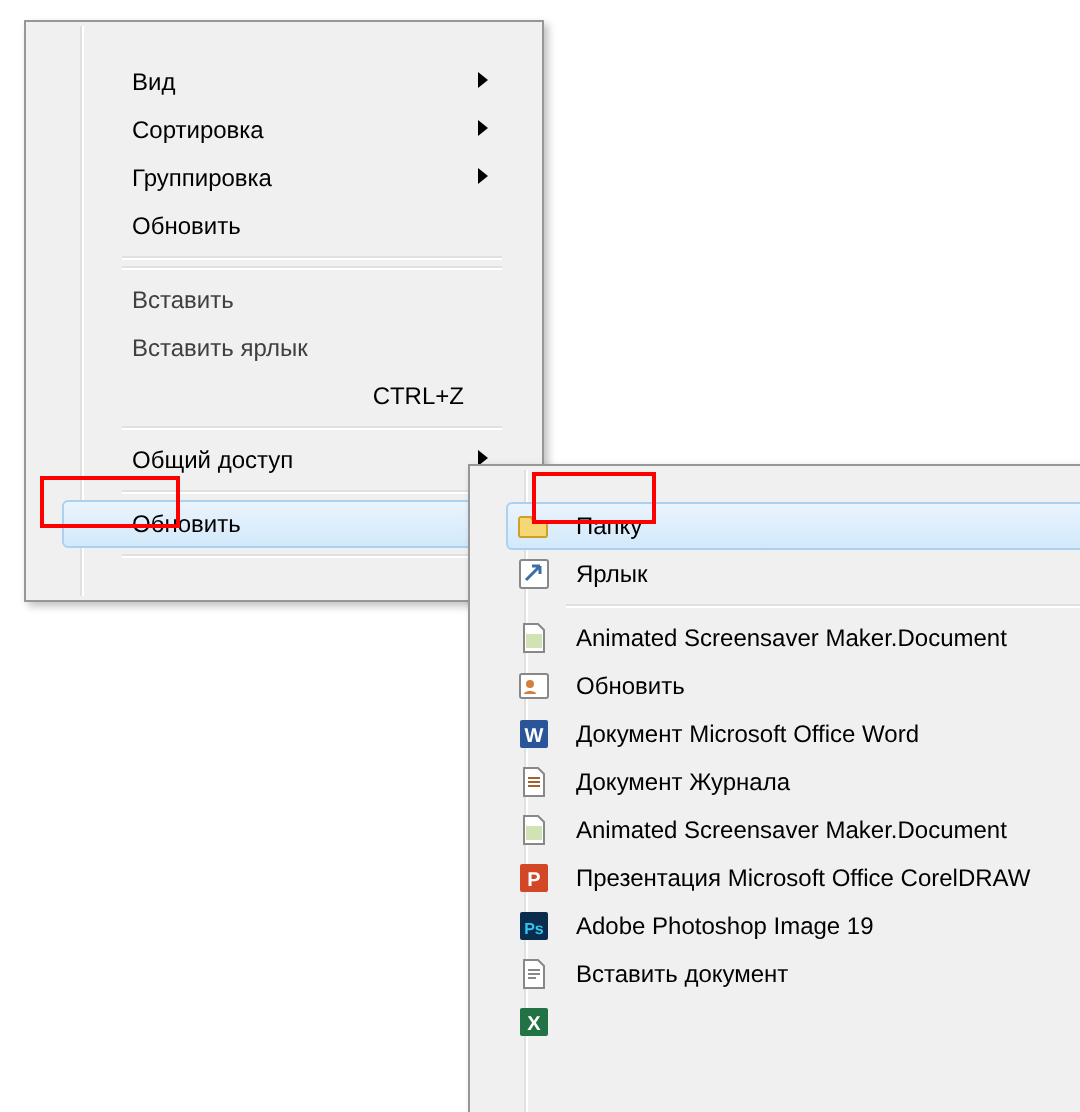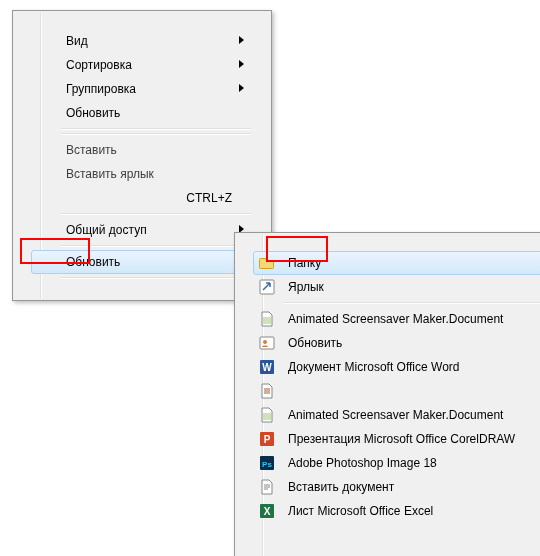--- a/index.html
+++ b/index.html
@@ -188,20 +188,21 @@
       </span>
       <span>Документ Microsoft Office Word</span>
     </div>
     <div class="item">
       <span class="icon">
         <svg viewBox="0 0 16 16">
             <path fill="#fff" stroke="#888" d="M3 1h7l3 3v11H3z"></path>
             <path stroke="#a06030" d="M5 6h6M5 8h6M5 10h6"></path>
           </svg>
       </span>
+      <span>Документ Журнала</span>
     </div>
     <div class="item">
       <span class="icon">
         <svg viewBox="0 0 16 16">
             <path fill="#fff" stroke="#888" d="M3 1h7l3 3v11H3z"></path>
             <path fill="#cfe3b4" d="M4 6h8v7H4z"></path>
           </svg>
       </span>
       <span>Animated Screensaver Maker.Document</span>
     </div>
@@ -214,39 +215,38 @@
       </span>
       <span>Презентация Microsoft Office CorelDRAW</span>
     </div>
     <div class="item">
       <span class="icon">
         <svg viewBox="0 0 16 16">
             <rect x="1" y="1" width="14" height="14" rx="1" fill="#0a2d4d"></rect>
             <text x="8" y="12" font-size="8" font-weight="bold" text-anchor="middle" fill="#31c5f0">Ps</text>
           </svg>
       </span>
-      <span>Adobe Photoshop Image 18</span>
+      <span>Adobe Photoshop Image 19</span>
     </div>
     <div class="item">
       <span class="icon">
         <svg viewBox="0 0 16 16">
             <path fill="#fff" stroke="#888" d="M3 1h7l3 3v11H3z"></path>
             <path stroke="#888" d="M5 6h6M5 8h6M5 10h4"></path>
           </svg>
       </span>
       <span>Вставить документ</span>
     </div>
     <div class="item">
       <span class="icon">
         <svg viewBox="0 0 16 16">
             <rect x="1" y="1" width="14" height="14" rx="1" fill="#217346"></rect>
             <text x="8" y="12" font-size="10" font-weight="bold" text-anchor="middle" fill="#fff">X</text>
           </svg>
       </span>
-      <span>Лист Microsoft Office Excel</span>
     </div>
     <div class="item">
       
       
     </div>
   </div>
 </div>
 
 <div class="redbox" style="left:20px; top:238px; width:66px; height:22px;"></div>
 <div class="redbox" style="left:266px; top:236px; width:58px; height:22px;"></div>

